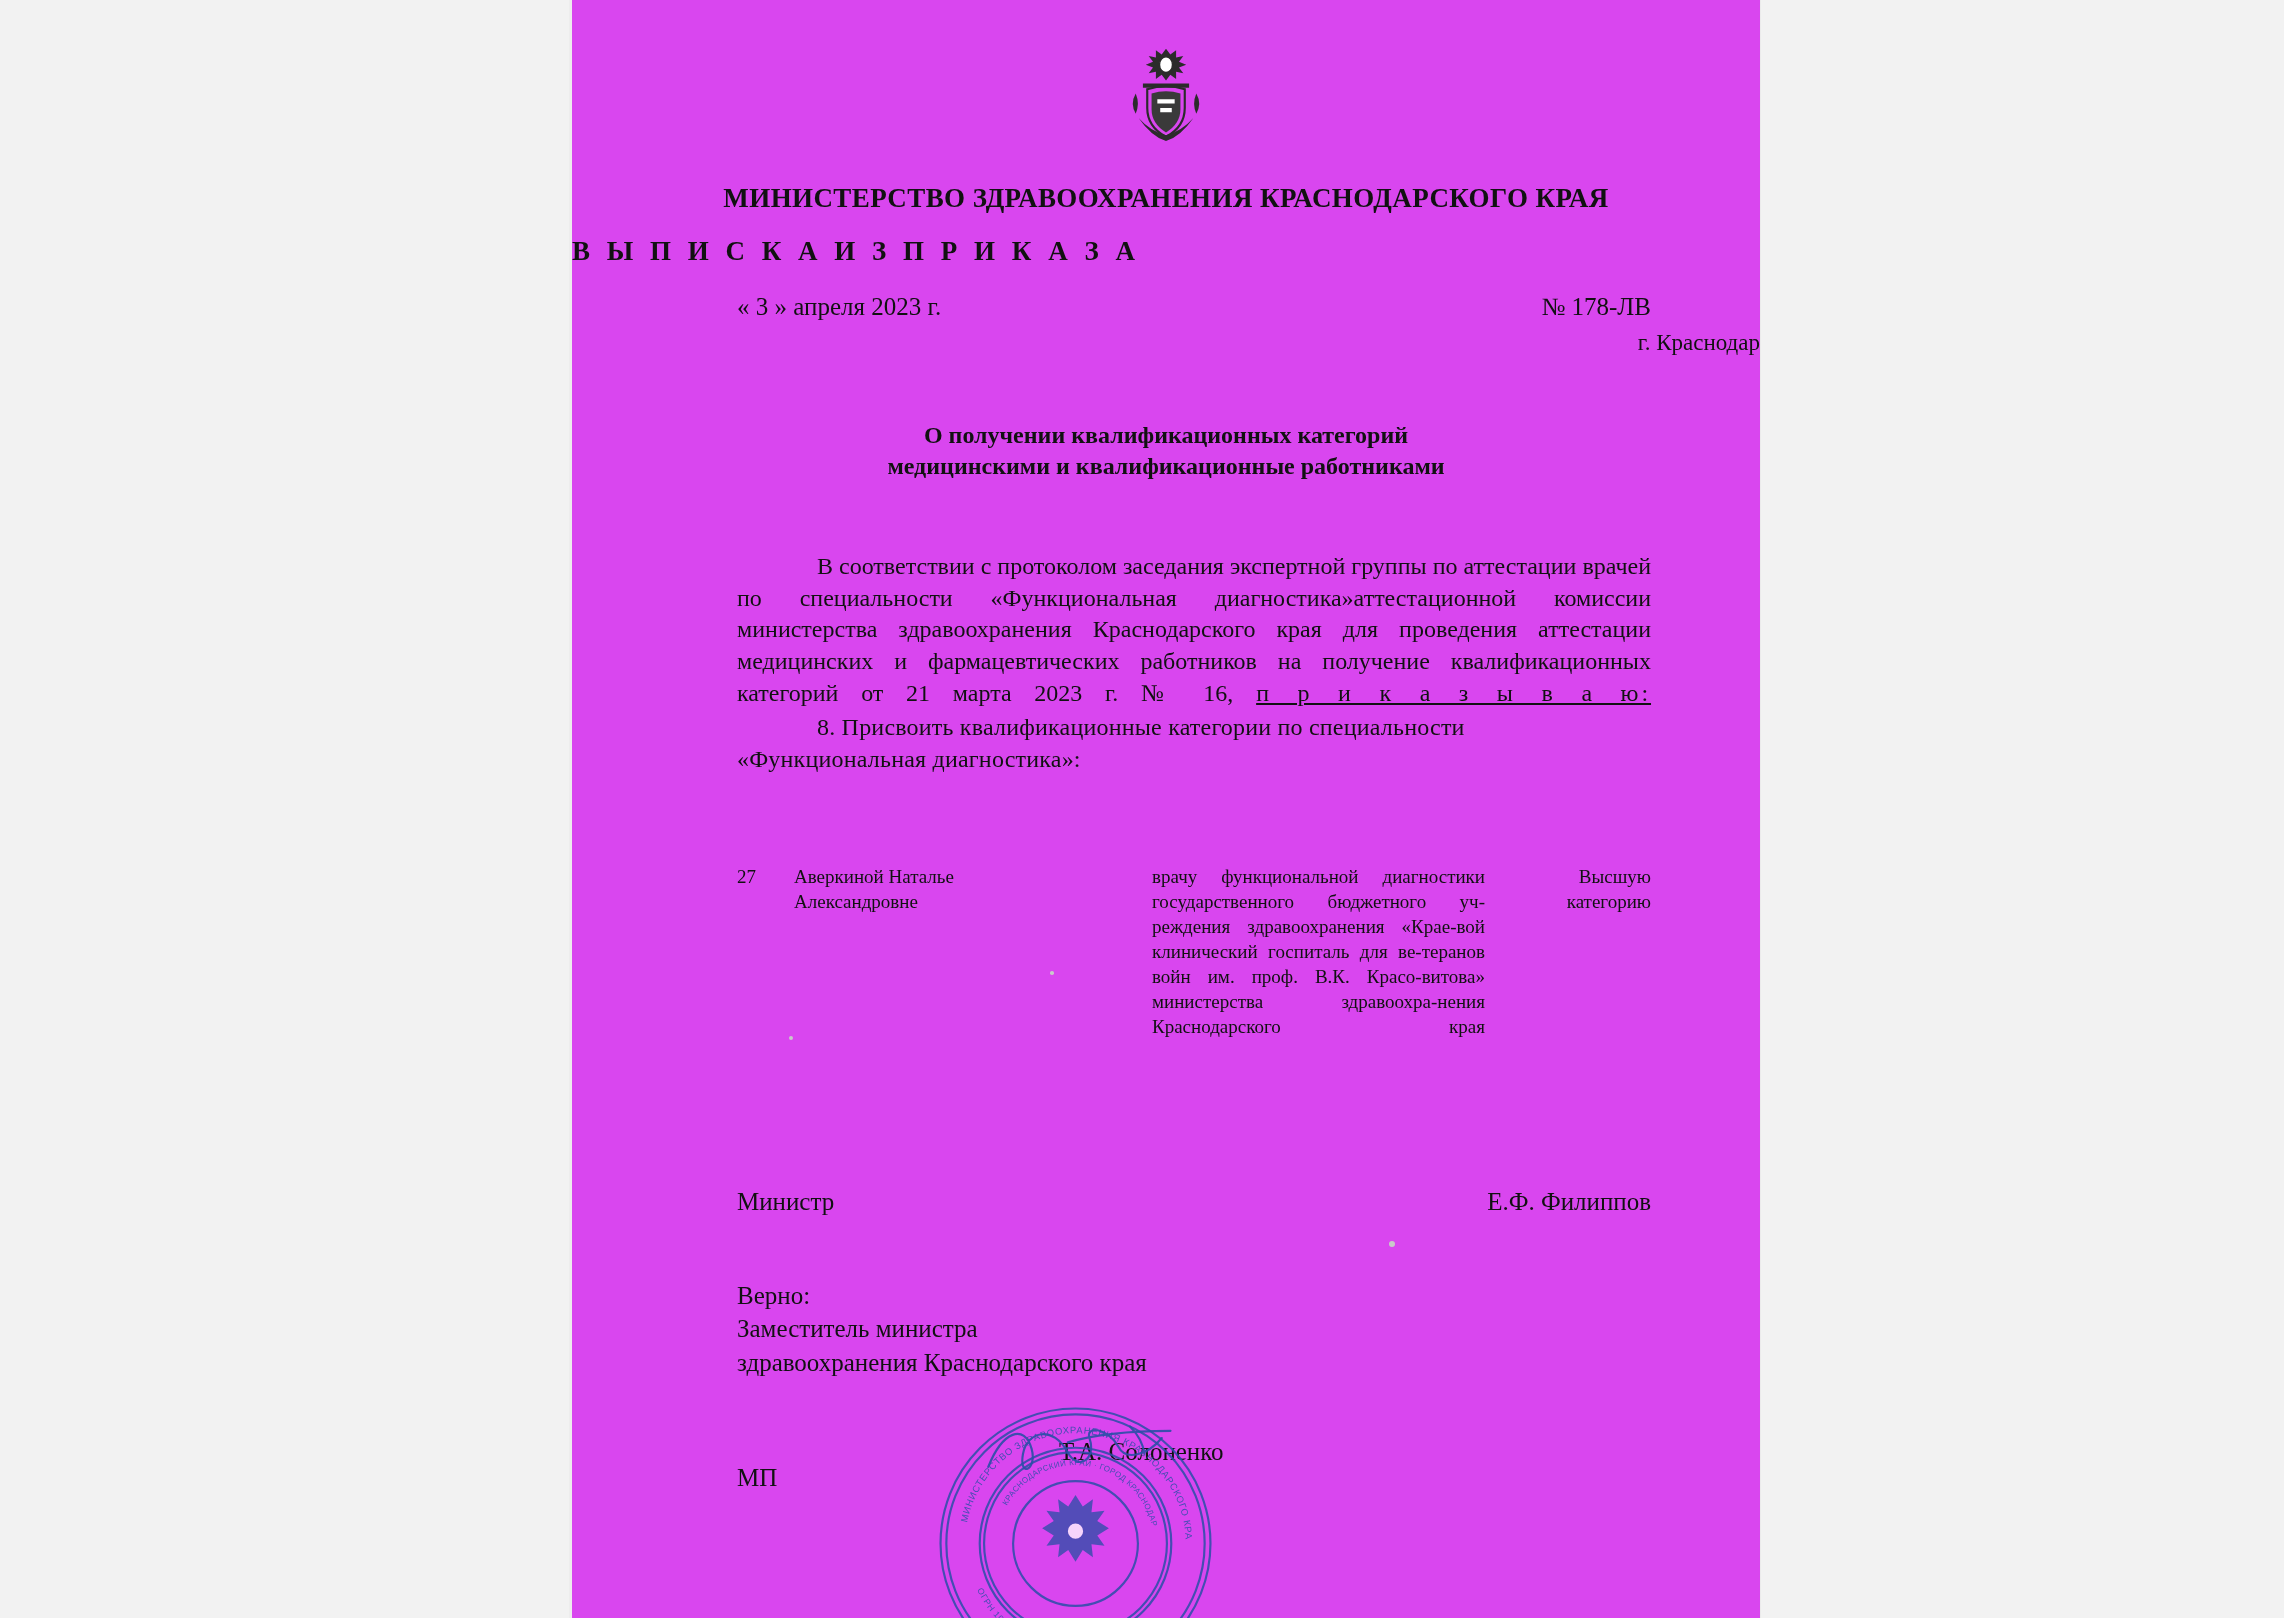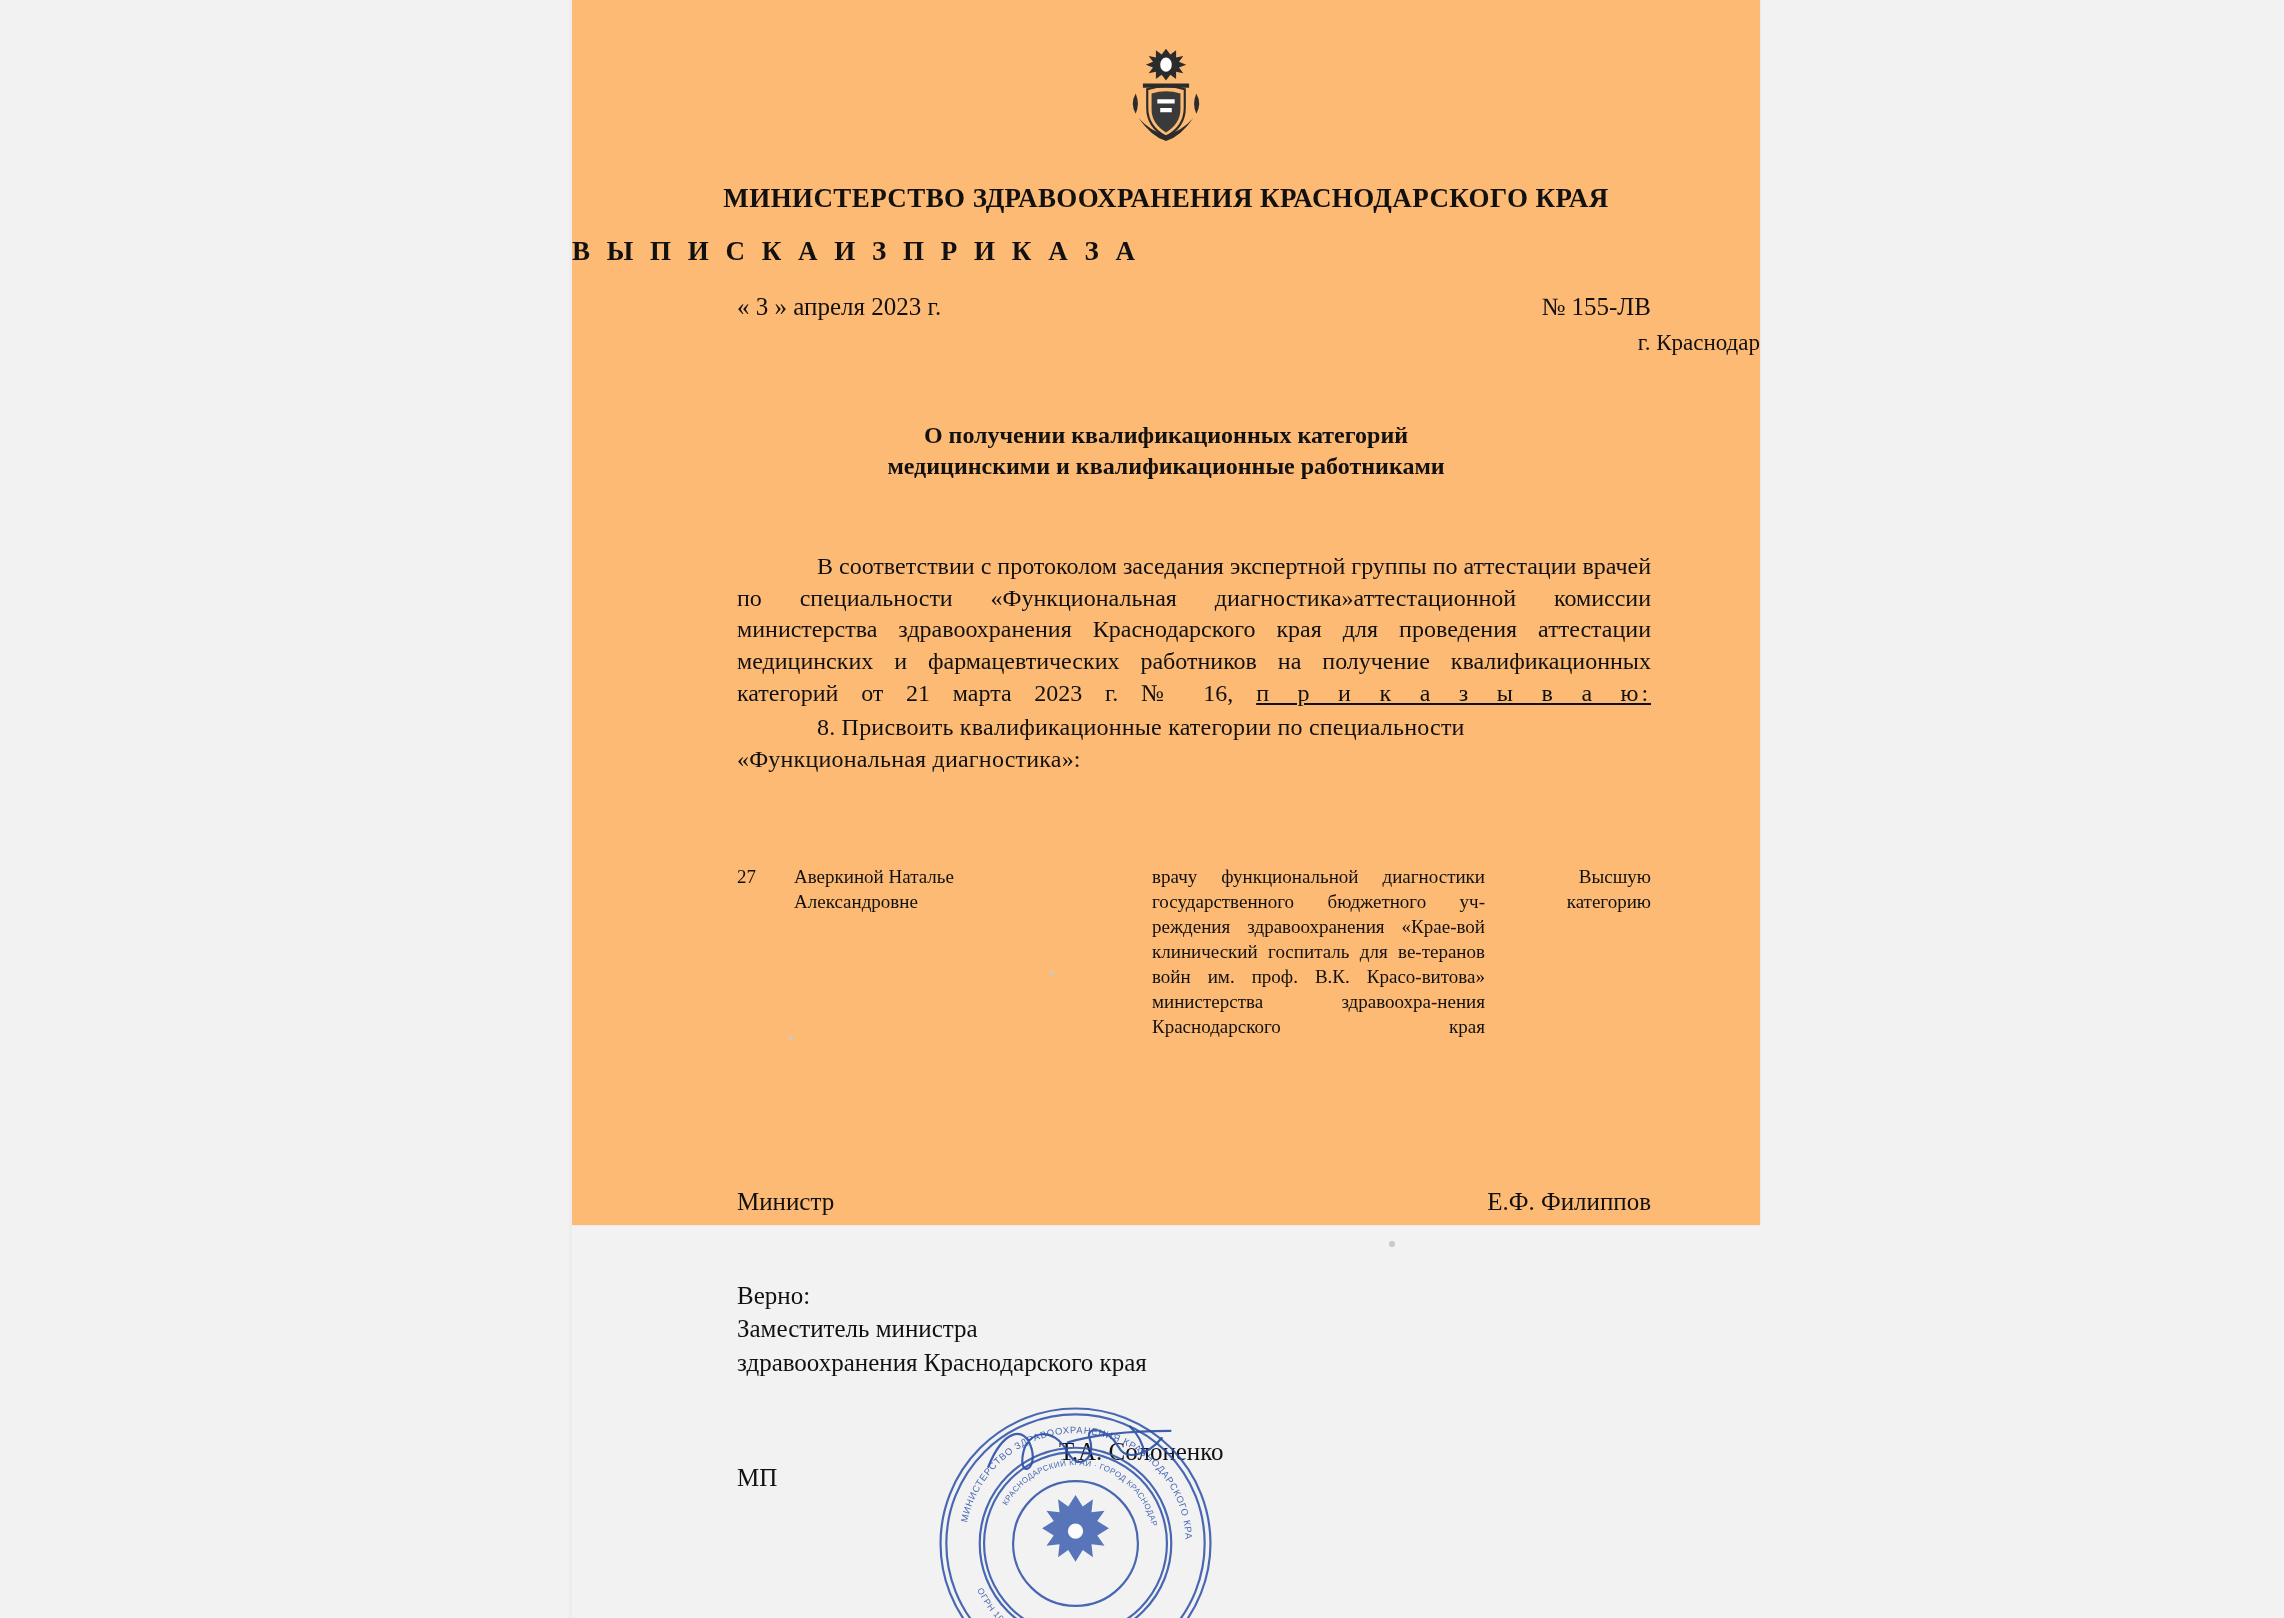--- a/index.html
+++ b/index.html
@@ -20,22 +20,22 @@
   .scan-bg {
     position: absolute;
     inset: 0;
     background: #f2f2f2;
   }
   .page {
     position: absolute;
     left: 572px;
     top: 0;
     width: 1188px;
-    height: 1225px;
-    background: #fdba74;
+    height: 1618px;
+    background: #d946ef;
     box-shadow: 0 0 0 0.7px #e8e8e8;
   }
   .page::before {
     content: "";
     position: absolute;
     left: -2.9px;
     top: 0;
     width: 2.9px;
     height: 1618px;
     background: #ededed;
@@ -254,21 +254,21 @@
         <path d="M102 70 q8 14 0 28 q-6 -14 0 -28z"></path>
         <path d="M22 104 q16 18 38 24 q22 -6 38 -24 q-18 26 -38 32 q-20 -6 -38 -32z"></path>
       </g>
     </svg>
   </div>
 
   <div class="title-main">МИНИСТЕРСТВО  ЗДРАВООХРАНЕНИЯ КРАСНОДАРСКОГО  КРАЯ</div>
   <div class="title-sub">В Ы П И С К А   И З   П Р И К А З А</div>
 
   <div class="date-line">« 3 » апреля  2023 г.</div>
-  <div class="number-line">№  155-ЛВ</div>
+  <div class="number-line">№  178-ЛВ</div>
   <div class="city-line">г. Краснодар</div>
 
   <div class="subject">
     <div>О получении квалификационных категорий</div>
     <div>медицинскими и квалификационные работниками</div>
   </div>
 
   <div class="body-text">
     <p class="indent"><span>В соответствии с протоколом заседания экспертной группы по аттестации врачей по специальности «Функциональная диагностика»аттестационной комиссии министерства здравоохранения Краснодарского края для проведения аттестации медицинских и фармацевтических работников на получение квалификационных категорий от 21 марта 2023 г. № 16,</span> <span class="sp">п р и к а з ы в а ю:</span></p>
     <p class="item-line">8. Присвоить  квалификационные  категории  по специальности</p>

